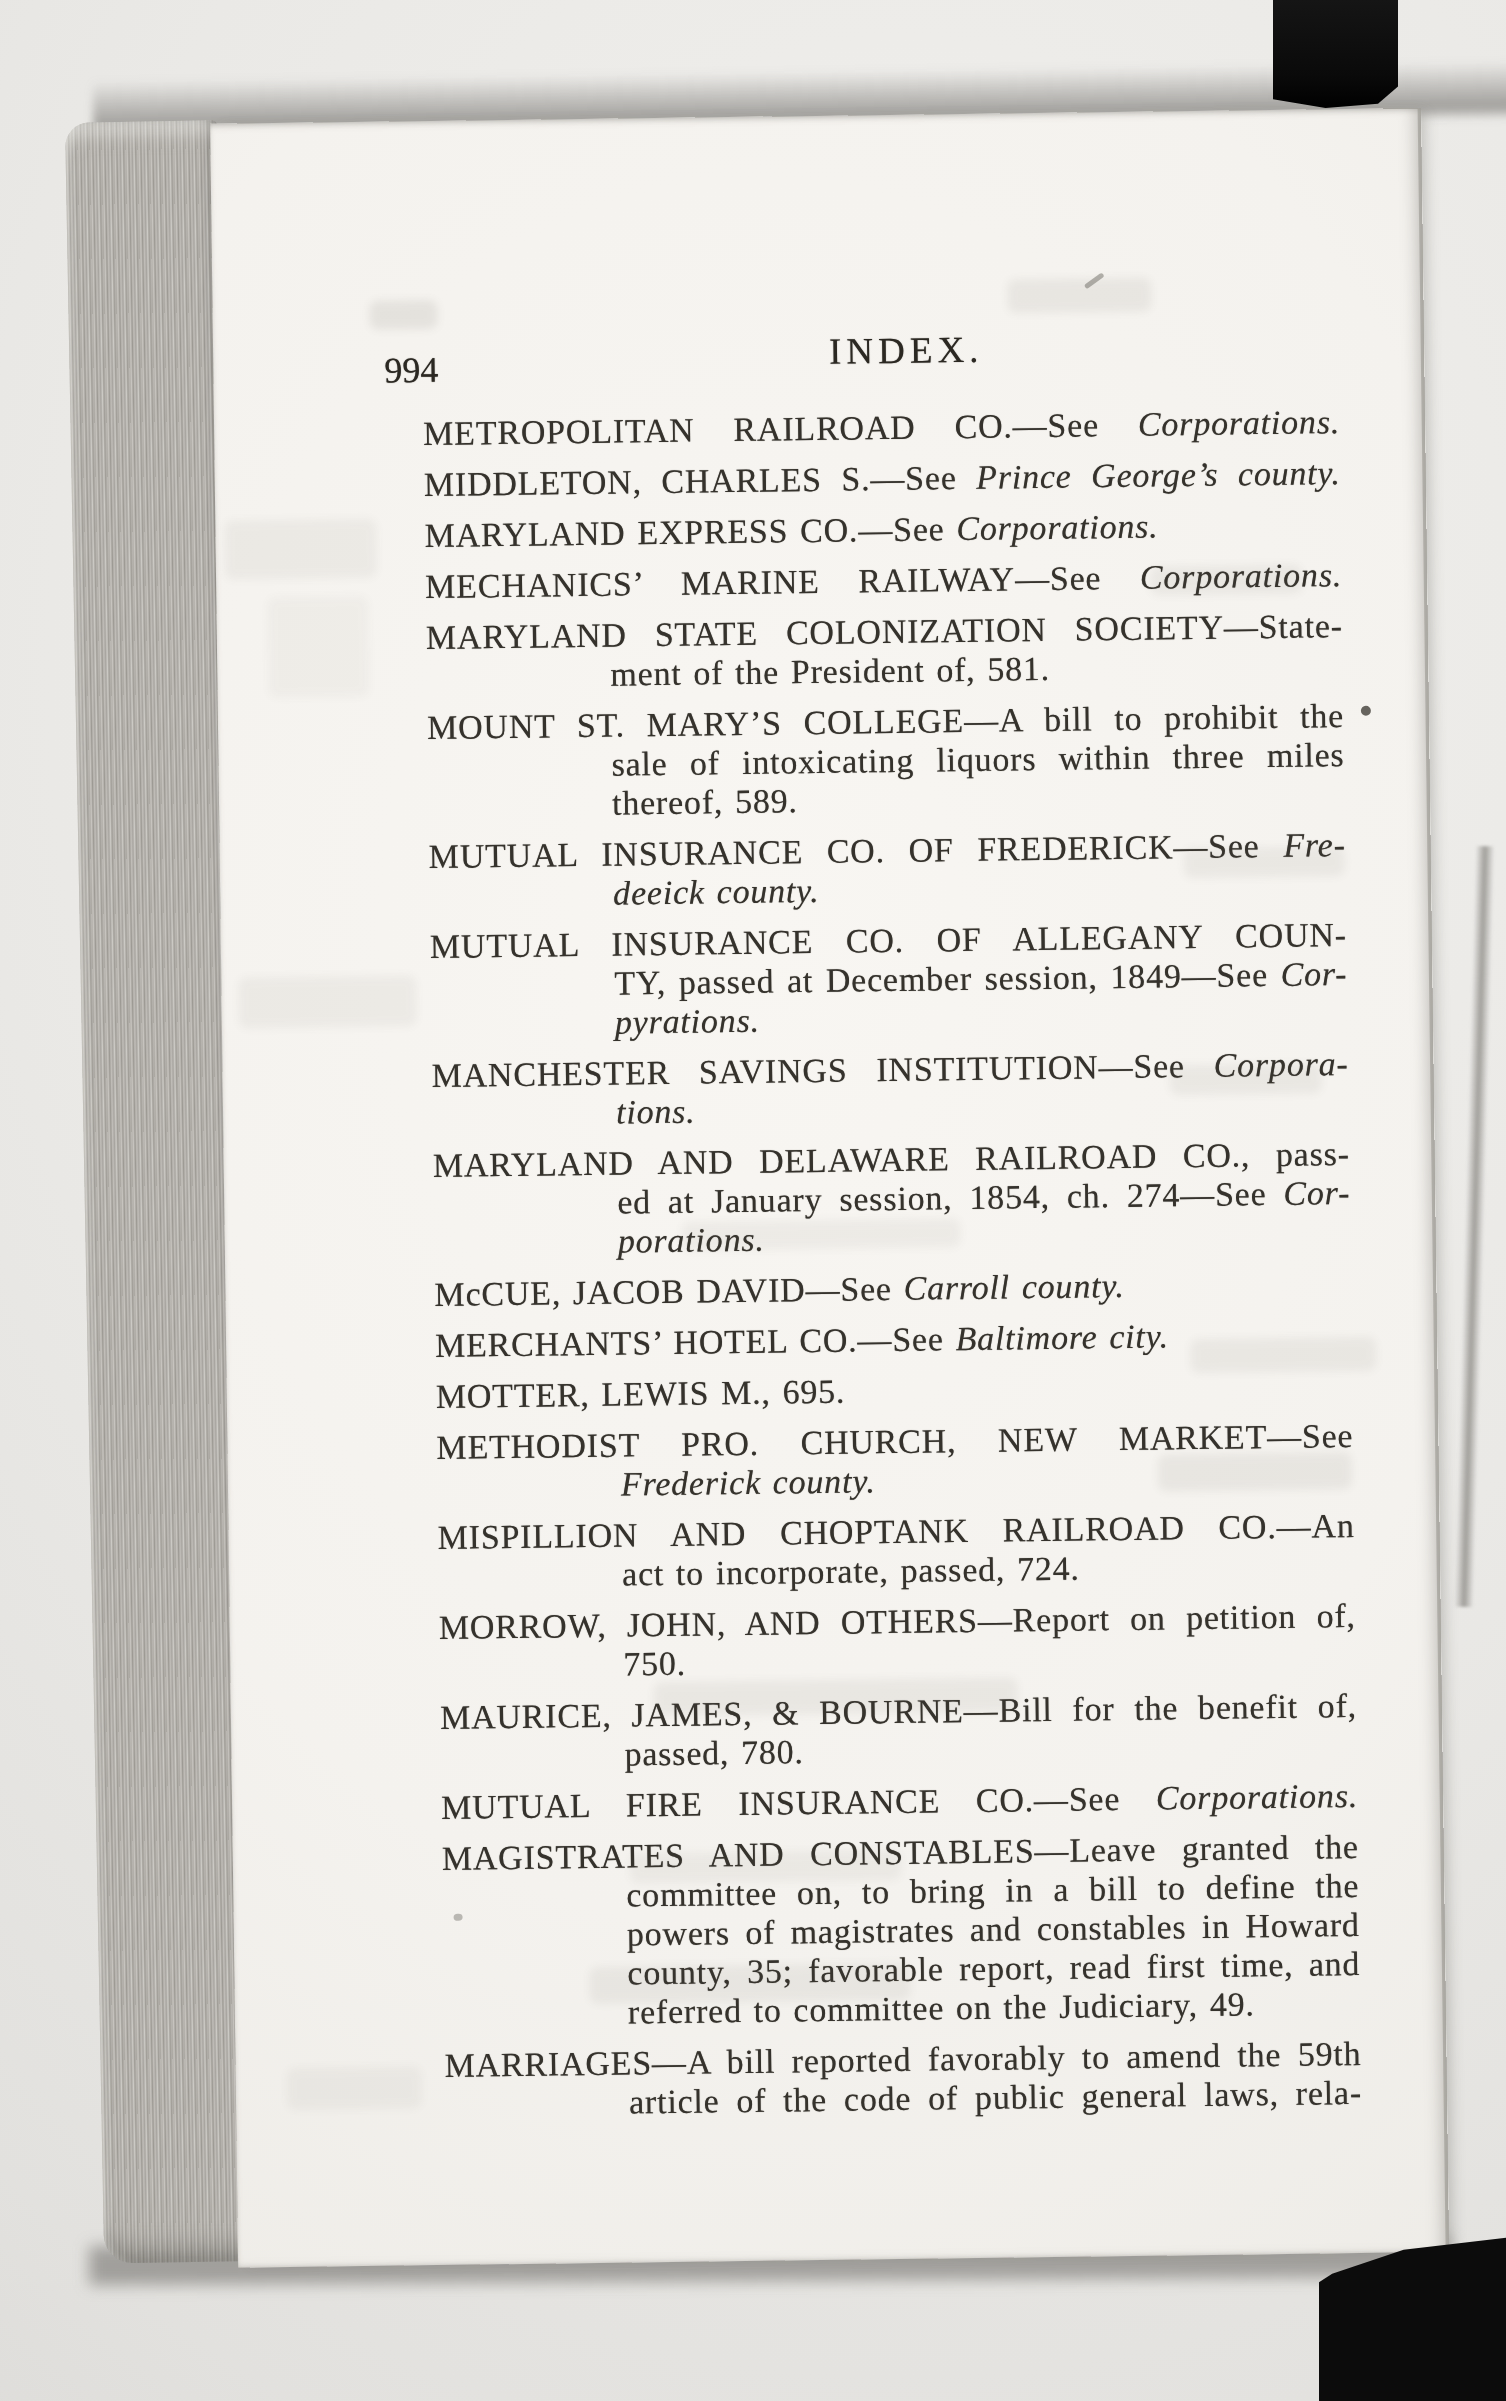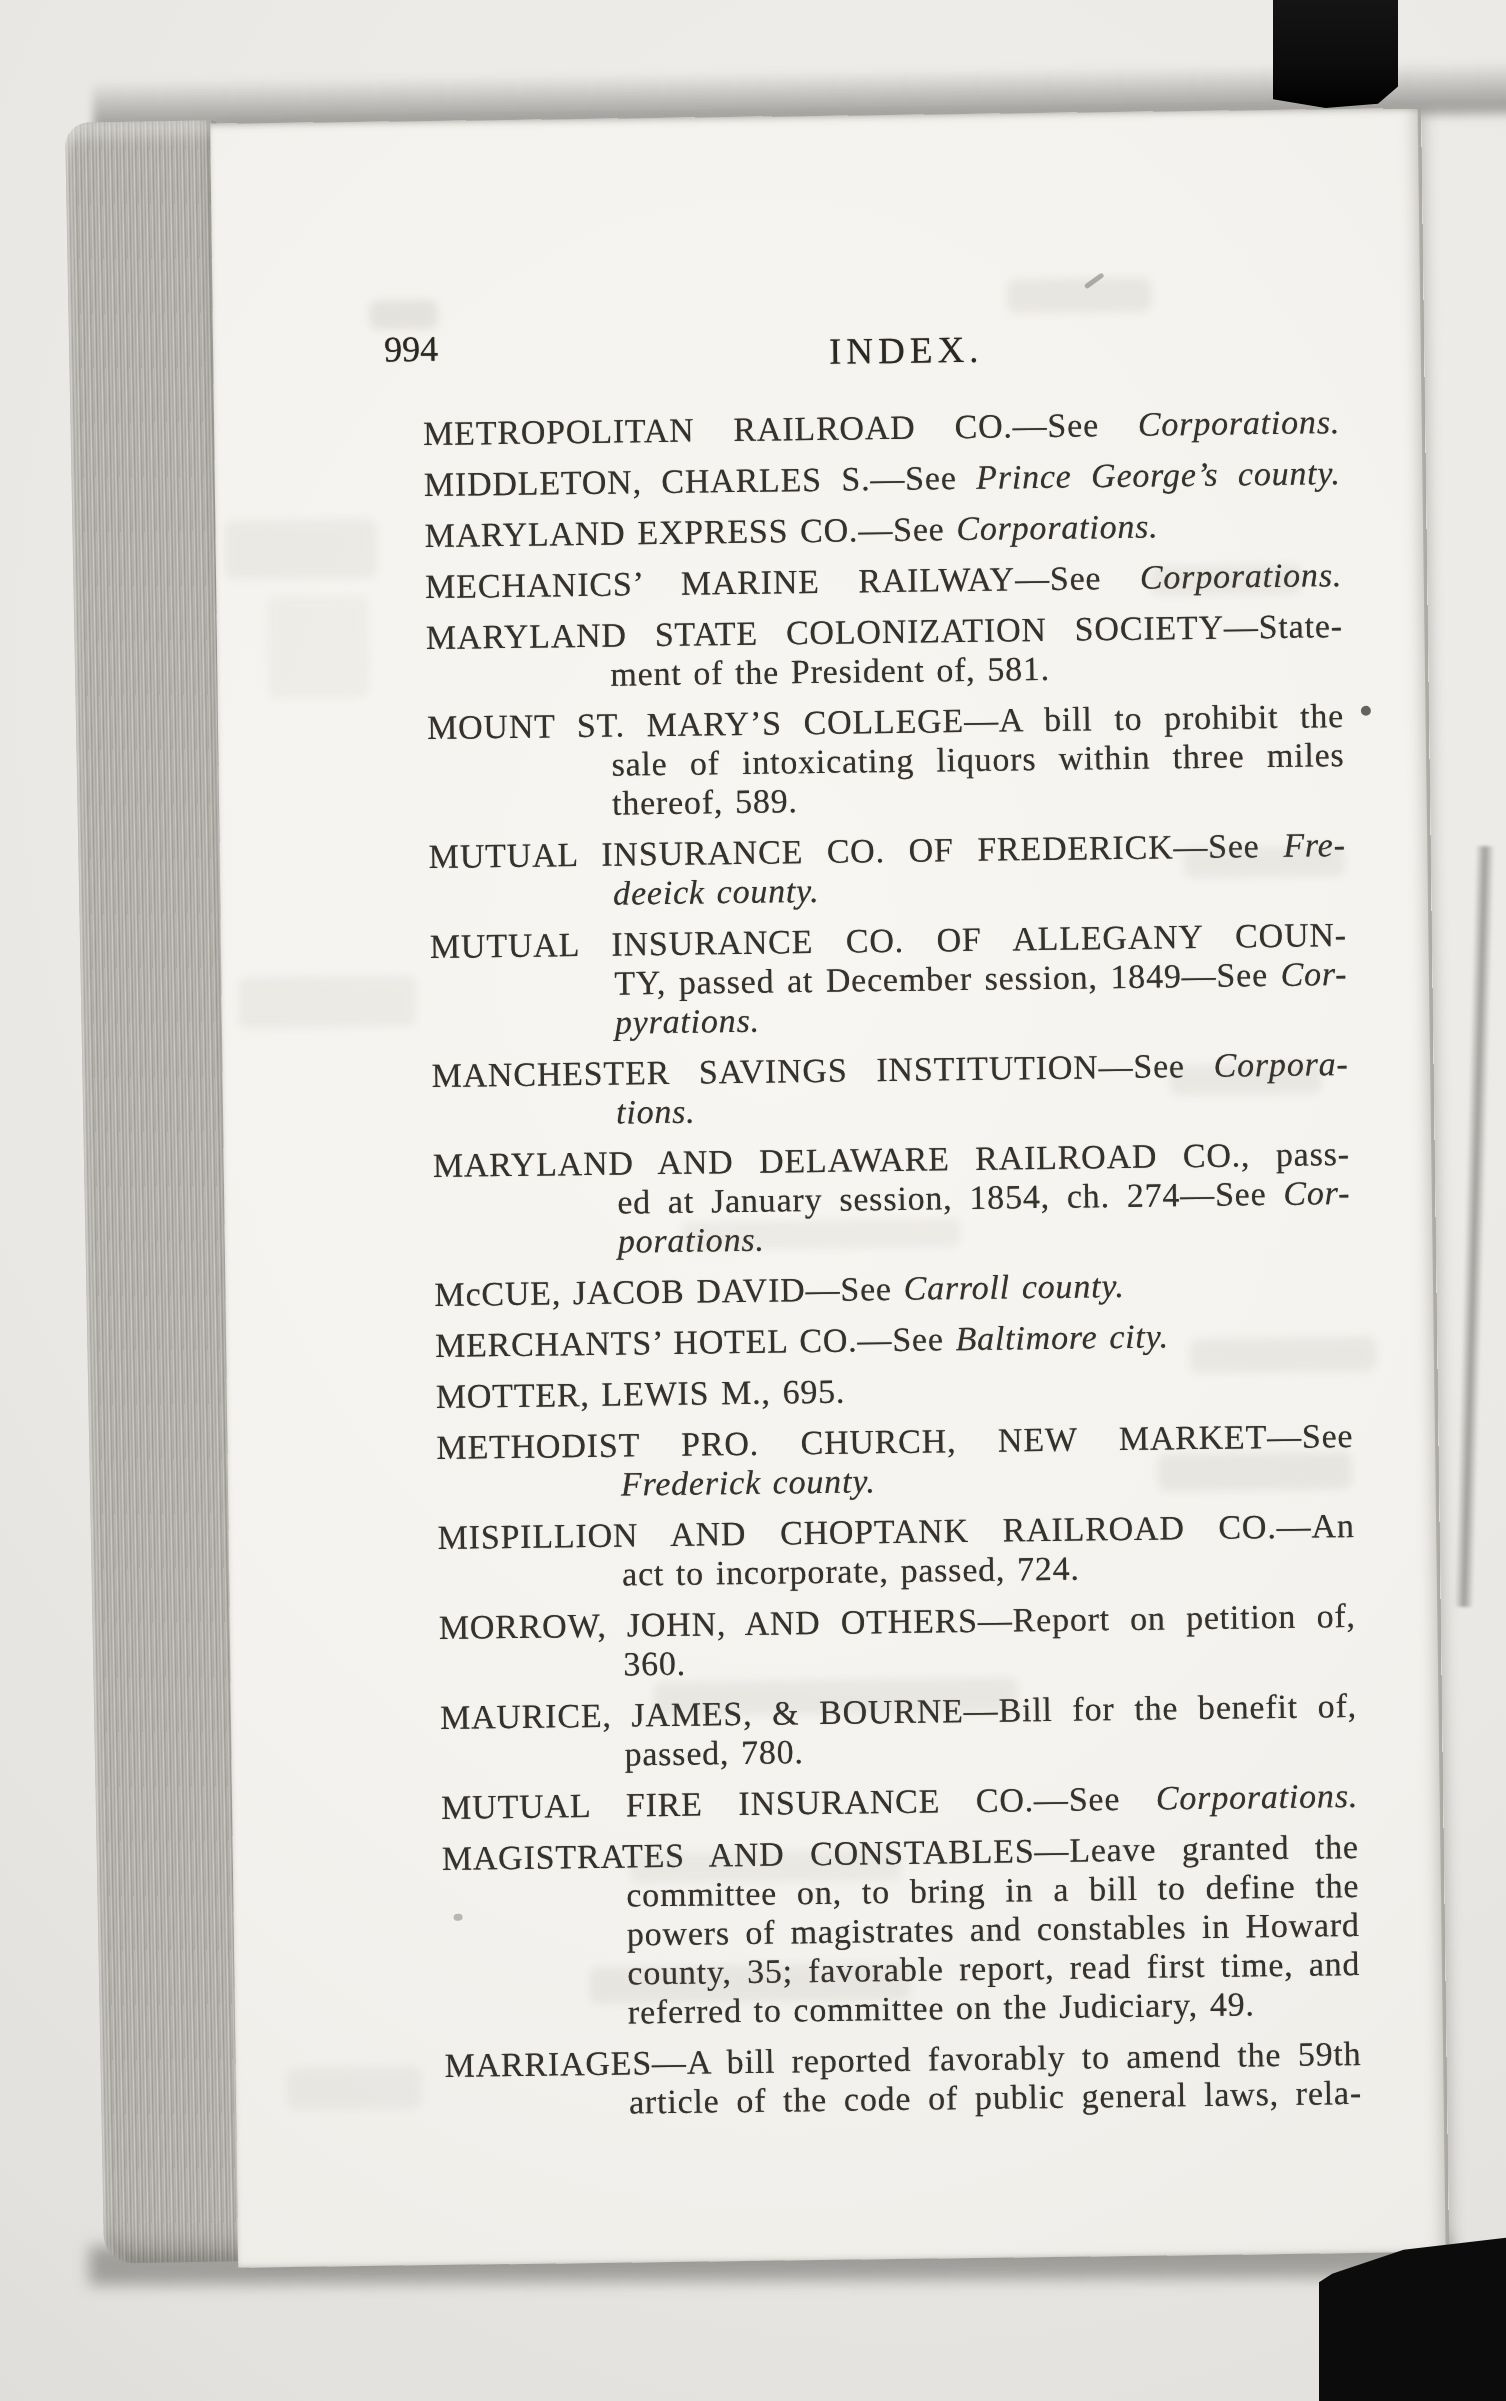--- a/index.html
+++ b/index.html
@@ -43,21 +43,21 @@
     transform:rotate(-0.75deg);transform-origin:100% 0;
     background:radial-gradient(115% 85% at 45% 38%, var(--paper) 0%, #f4f2ee 55%, #eceae5 100%);
     box-shadow:inset -3.4px 0 0 rgba(150,147,141,.55),
                inset -13.5px 0 15px -6.8px rgba(128,125,119,.4),
                inset 0 3.4px 6px -2.5px rgba(128,125,119,.5),
                inset 0 -2.5px 5px -2.5px rgba(128,125,119,.35),
                8.5px 0 13.5px -5px rgba(90,88,84,.3);
   }
   
   .head-num{
-    position:absolute;left:171px;top:210px;
+    position:absolute;left:171px;top:231px;
     font-size:36px;line-height:37px;color:var(--ink);
     text-shadow:0 0 1px rgba(43,40,34,.7);
   }
   .head-title{
     position:absolute;left:616px;top:216px;
     font-size:37px;line-height:39px;letter-spacing:5px;color:var(--ink);
     text-shadow:0 0 1px rgba(43,40,34,.7);
   }
   
   .entries{position:absolute;left:209px;top:293px;width:917px;color:var(--ink);}
@@ -150,21 +150,21 @@
         <div class="entry">
           <div class="line j"><span>METHODIST PRO. CHURCH, NEW MARKET—See</span></div>
           <div class="line c"><span class="it">Frederick county.</span></div>
         </div>
         <div class="entry">
           <div class="line j"><span>MISPILLION AND CHOPTANK RAILROAD CO.—An</span></div>
           <div class="line c"><span>act to incorporate, passed, 724.</span></div>
         </div>
         <div class="entry">
           <div class="line j"><span>MORROW, JOHN, AND OTHERS—Report on petition of,</span></div>
-          <div class="line c"><span>360.</span></div>
+          <div class="line c"><span>750.</span></div>
         </div>
         <div class="entry">
           <div class="line j"><span>MAURICE, JAMES, &amp; BOURNE—Bill for the benefit of,</span></div>
           <div class="line c"><span>passed, 780.</span></div>
         </div>
         <div class="entry">
           <div class="line j"><span>MUTUAL FIRE INSURANCE CO.—See </span><span class="it">Corporations.</span></div>
         </div>
         <div class="entry">
           <div class="line j"><span>MAGISTRATES AND CONSTABLES—Leave granted the</span></div>

